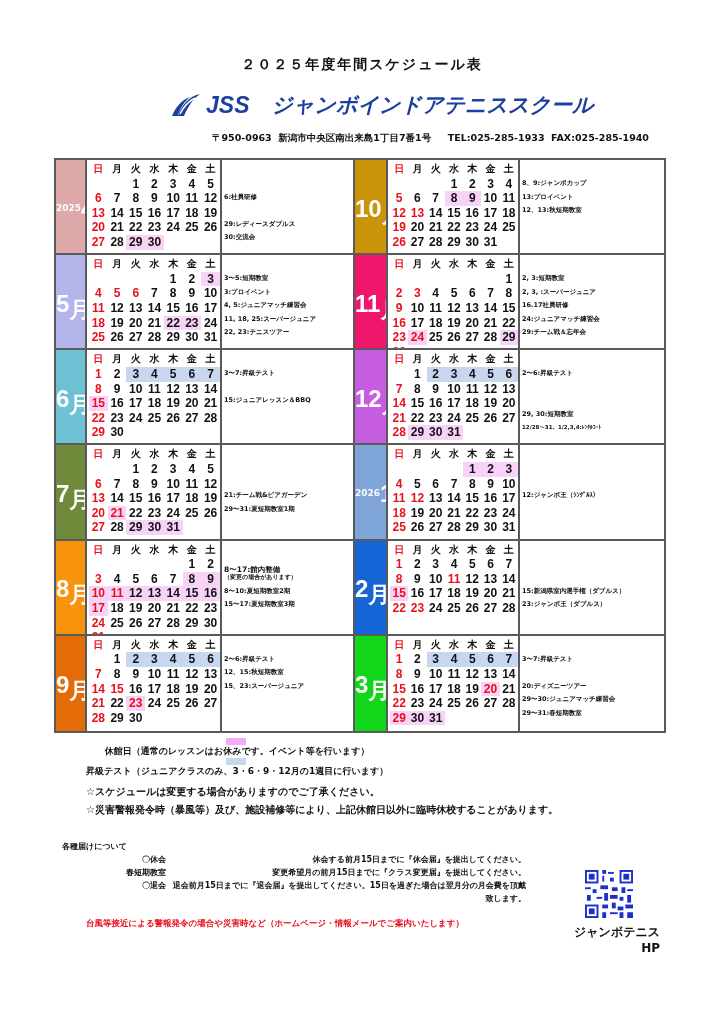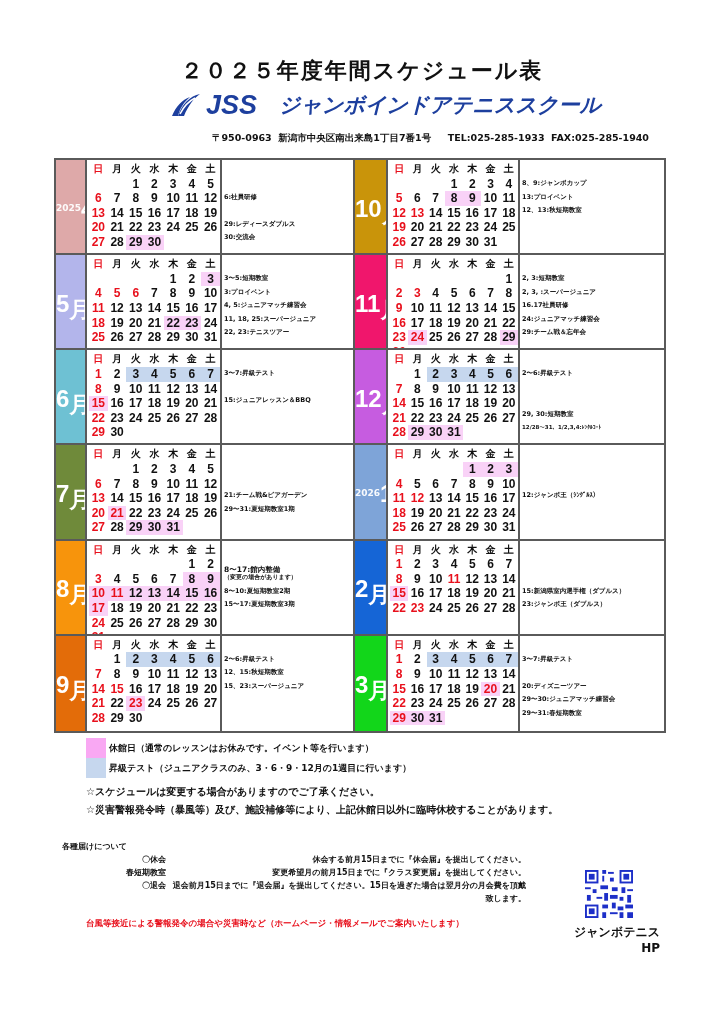--- a/index.html
+++ b/index.html
@@ -1,20 +1,20 @@
 <!DOCTYPE html>
 <html><head>
 <meta charset="utf-8">
 <style>
   html, body { margin:0; padding:0; background:#fff; }
   body { width:724px; height:1024px; position:relative; font-family:"DejaVu Sans", sans-serif; color:#111; overflow:hidden; }
-  .title { position:absolute; left:0; width:724px; top:56px; text-align:center; font-size:22px; font-weight:bold; letter-spacing:2px; }
+  .title { position:absolute; left:0; width:724px; top:56px; text-align:center; font-size:14px; font-weight:bold; letter-spacing:2px; }
   .brand { position:absolute; left:172px; top:88px; height:34px; display:flex; align-items:center; }
   .brand .logo-mark { width:30px; height:26px; position:relative; margin-right:4px; }
-  .brand .jss { font-family:"Liberation Sans", sans-serif; font-style:italic; font-weight:bold; color:#1d3f9e; font-size:27px; margin-right:22px; }
+  .brand .jss { font-family:"Liberation Sans", sans-serif; font-style:italic; font-weight:bold; color:#1d3f9e; font-size:23px; margin-right:22px; }
   .brand .school { font-style:italic; font-weight:bold; color:#1d3f9e; font-size:21px; letter-spacing:0px; }
   .address { position:absolute; left:212px; top:132px; font-size:9.5px; font-weight:bold; white-space:pre; }
 
   .grid { position:absolute; left:54px; top:158px; width:612px; height:575px; border:2px solid #5a5a5a; box-sizing:border-box; display:grid;
           grid-template-columns: 31px 135px 133px 33px 132px 146px; grid-template-rows: repeat(6, 1fr); }
   .cell { border-right:2px solid #5a5a5a; border-bottom:2px solid #5a5a5a; box-sizing:border-box; position:relative; overflow:hidden; }
   .cell.lastcol { border-right:none; }
   .cell.lastrow { border-bottom:none; }
   .mlabel { color:#fff; font-weight:bold; display:flex; align-items:center; justify-content:flex-start; }
   .mlabel .yr { font-size:9px; margin-top:2px; height:10px; color:#fff; opacity:0.95; }
@@ -24,21 +24,21 @@
   .cal table { border-collapse:collapse; }
   .cal td { width:19px; height:14.6px; padding:0; text-align:center; font-family:"Liberation Sans", sans-serif; font-weight:bold; font-size:12px; line-height:14.6px; }
   .cal tr.hdr td { font-family:"DejaVu Sans", sans-serif; font-size:10px; }
   .red { color:#e8101c; }
   .pink { background:#f9d2f7; }
   .blue { background:#c6d7ee; }
   .events { padding:17px 0 0 2px; font-size:6.5px; font-weight:bold; line-height:13.5px; white-space:nowrap; }
   .events div { height:13.5px; }
 
   .legend { position:absolute; left:86px; top:738px; }
-  .legend .row { display:flex; align-items:center; height:20px; font-size:9px; font-weight:bold; }
+  .legend .row { display:flex; align-items:center; height:20px; font-size:9px; font-weight:bold;flex-direction:column; }
   .legend .sw { width:20px; height:20px; margin-right:3px; }
   .notes { position:absolute; left:86px; top:783px; font-size:10px; font-weight:bold; line-height:18px; }
   .forms { position:absolute; left:62px; top:840px; font-size:8px; font-weight:bold; line-height:13px; }
   .forms .items { margin-left:26px;text-align:right; }
   .forms .item { display:flex; }
   .forms .k { width:78px; }
   .forms .v { width:360px; }
   .closure { position:absolute; left:86px; top:914px; }
   .closure .h { font-size:11px; font-weight:bold; }
   .closure .t { font-size:8.5px; font-weight:bold; color:#e8101c; margin-top:4px; }

